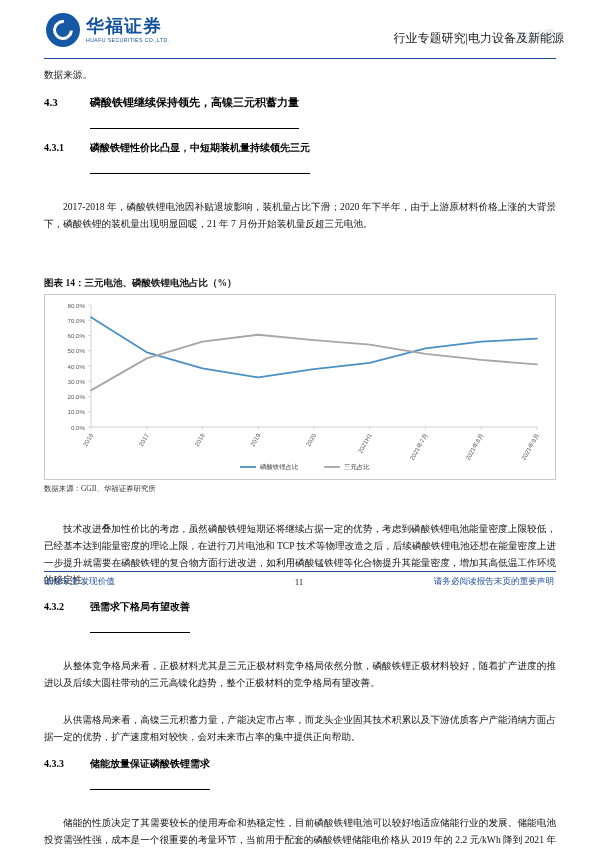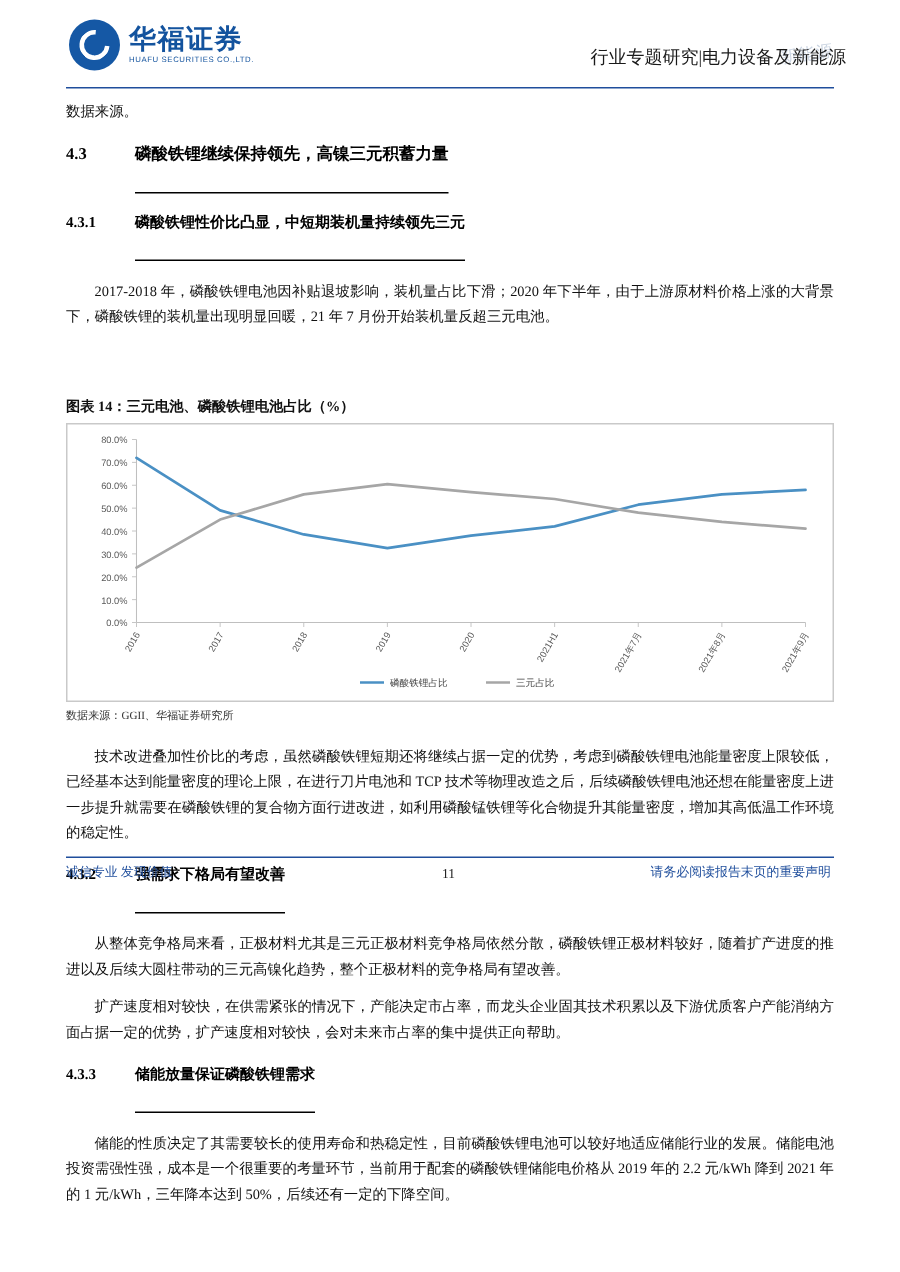--- a/index.html
+++ b/index.html
@@ -104,21 +104,21 @@
     letter-spacing: 1px;
   }
   
   .content {
     position: absolute;
     left: 44px;
     top: 66px;
     width: 512px;
   }
   p.para {
-    margin: 4px 0 0 0;
+    margin: 16px 0 0 0;
     font-size: 9.6px;
     line-height: 17px;
     text-align: justify;
     text-indent: 19px;
     color: #111;
   }
   p.plain {
     margin: 0;
     font-size: 9.6px;
     line-height: 17px;
@@ -328,21 +328,21 @@
       <span class="num">4.3.2</span>
       <span class="h-title-underline">强需求下格局有望改善</span>
     </div>
 
     <div class="spacer-8"></div>
 
     <p class="para">从整体竞争格局来看，正极材料尤其是三元正极材料竞争格局依然分散，磷酸铁锂正极材料较好，随着扩产进度的推进以及后续大圆柱带动的三元高镍化趋势，整个正极材料的竞争格局有望改善。</p>
 
     <div class="spacer-4"></div>
 
-    <p class="para">扩产速度相对较快，在供需紧张的情况下，产能决定市占率，而龙头企业固其技术积累以及下游优质客户产能消纳方面占据一定的优势，扩产速度相对较快，会对未来市占率的集中提供正向帮助。</p>
+    <p class="para">从供需格局来看，高镍三元积蓄力量，产能决定市占率，而龙头企业固其技术积累以及下游优质客户产能消纳方面占据一定的优势，扩产速度相对较快，会对未来市占率的集中提供正向帮助。</p>
 
     <div class="spacer-12"></div>
 
     <div class="h3">
       <span class="num">4.3.3</span>
       <span class="h-title-underline">储能放量保证磷酸铁锂需求</span>
     </div>
 
     <div class="spacer-8"></div>
 

